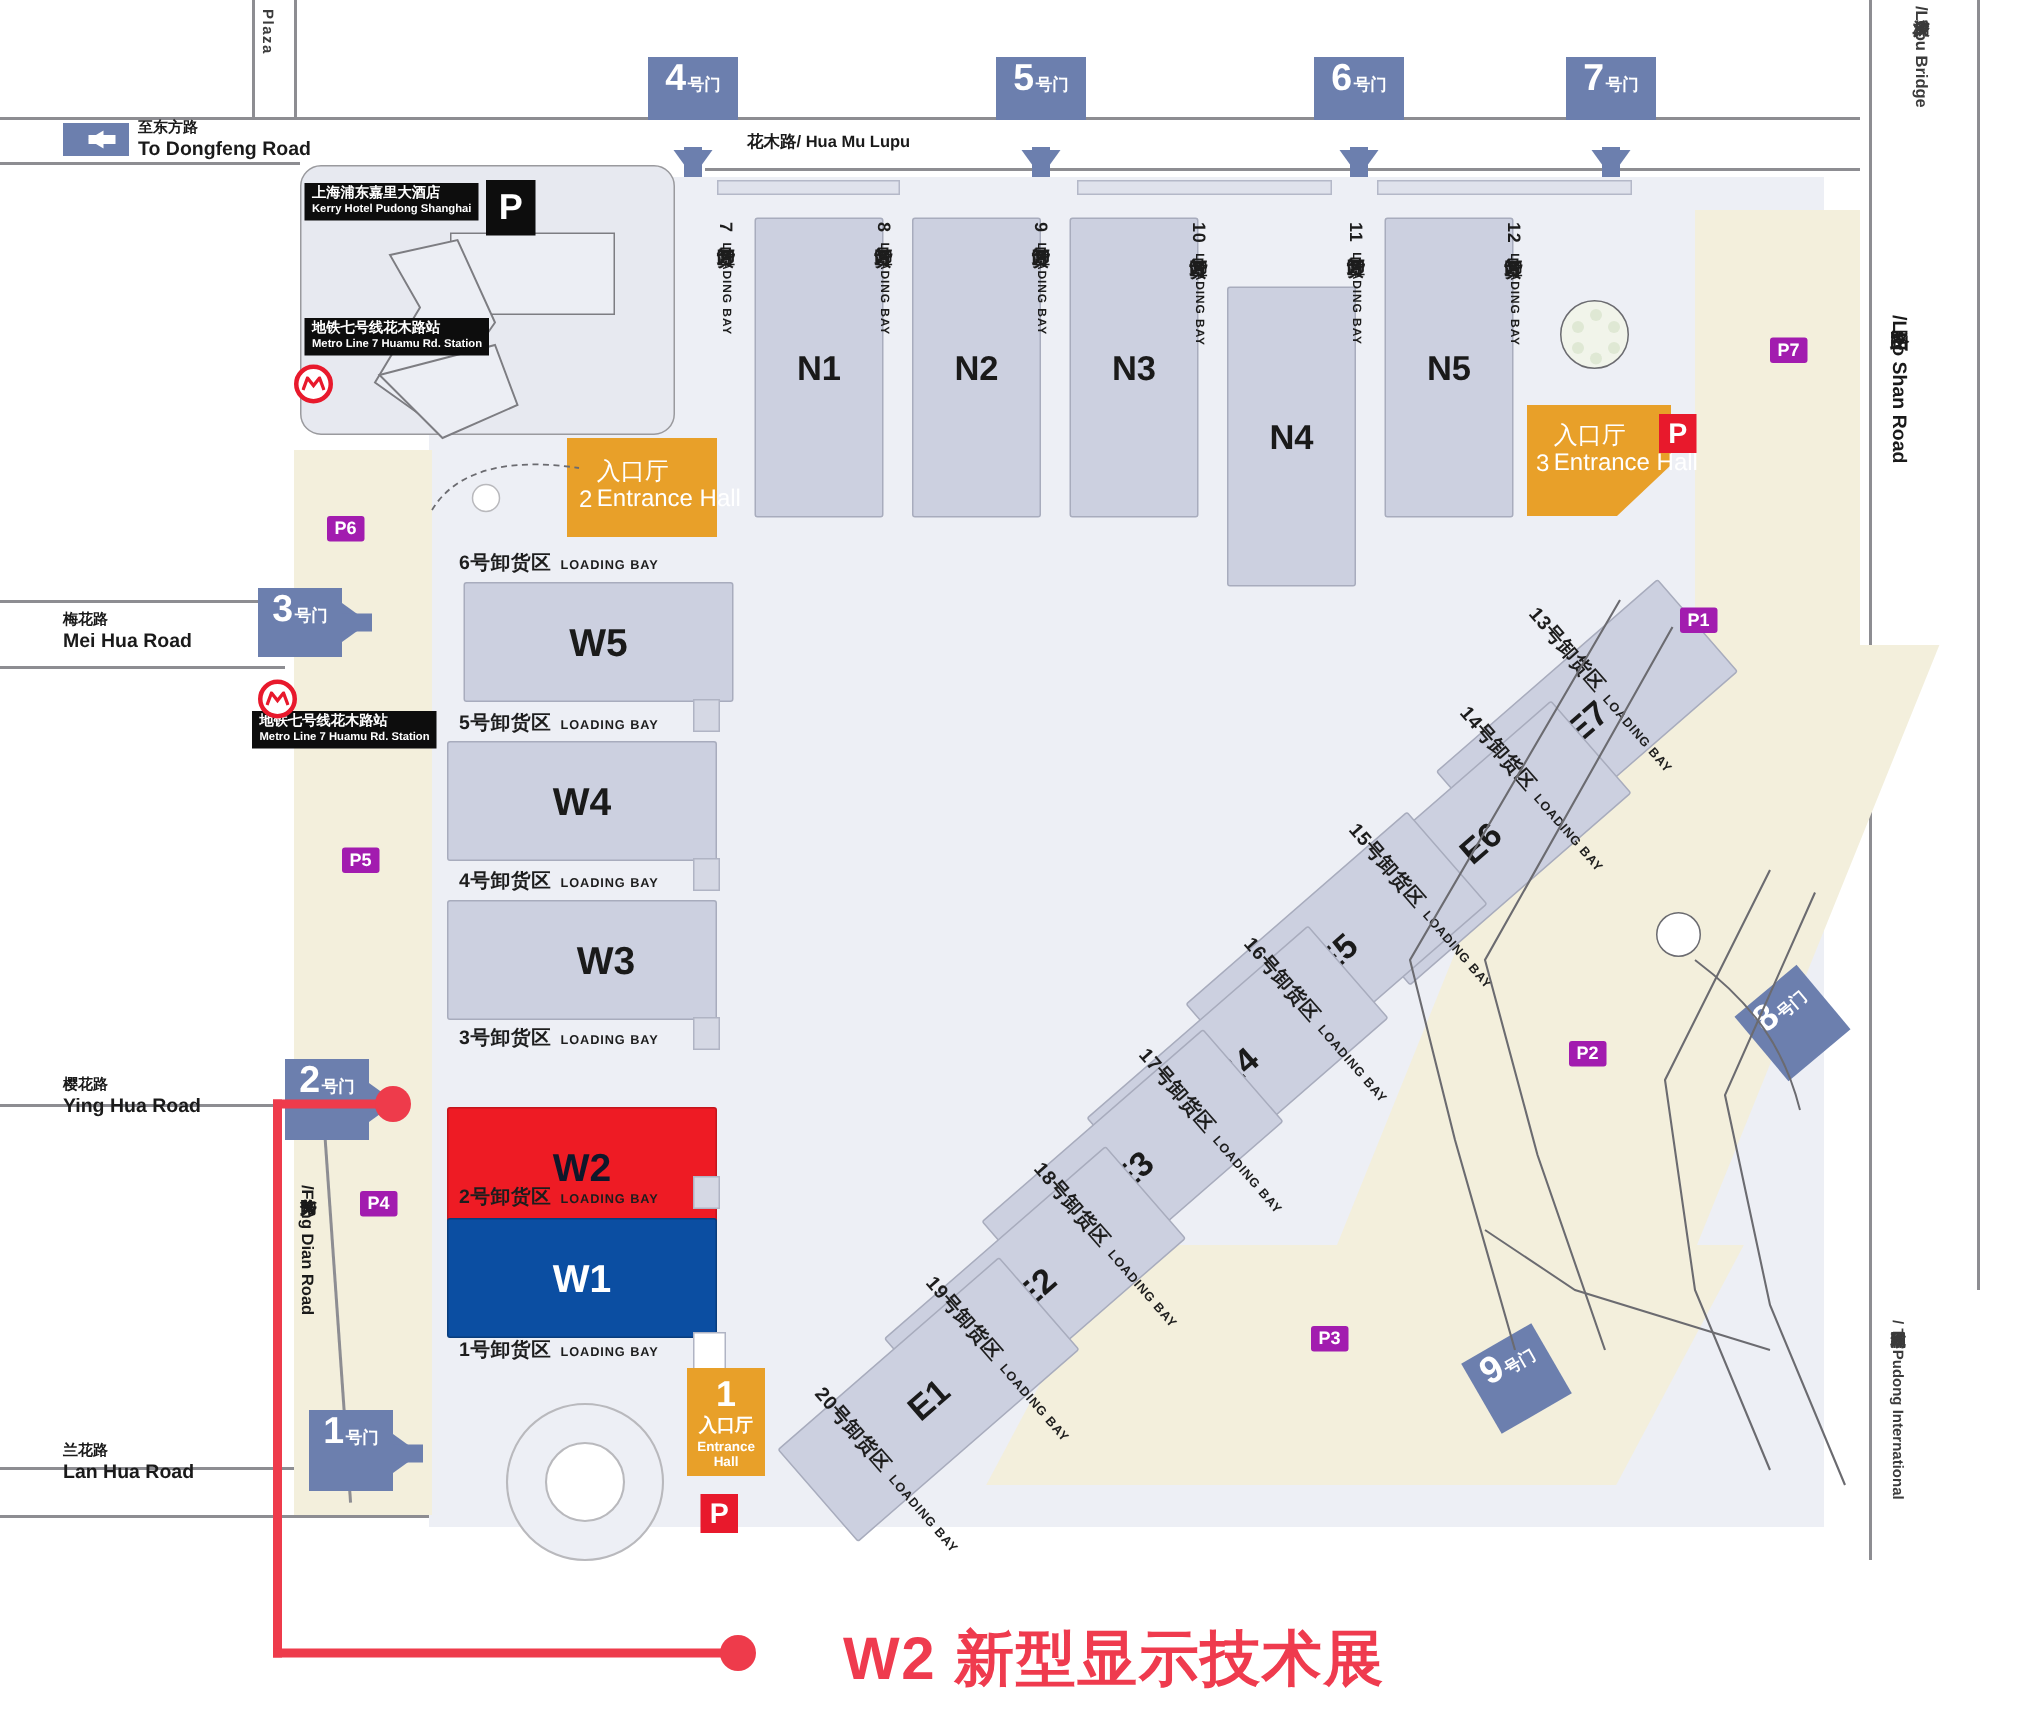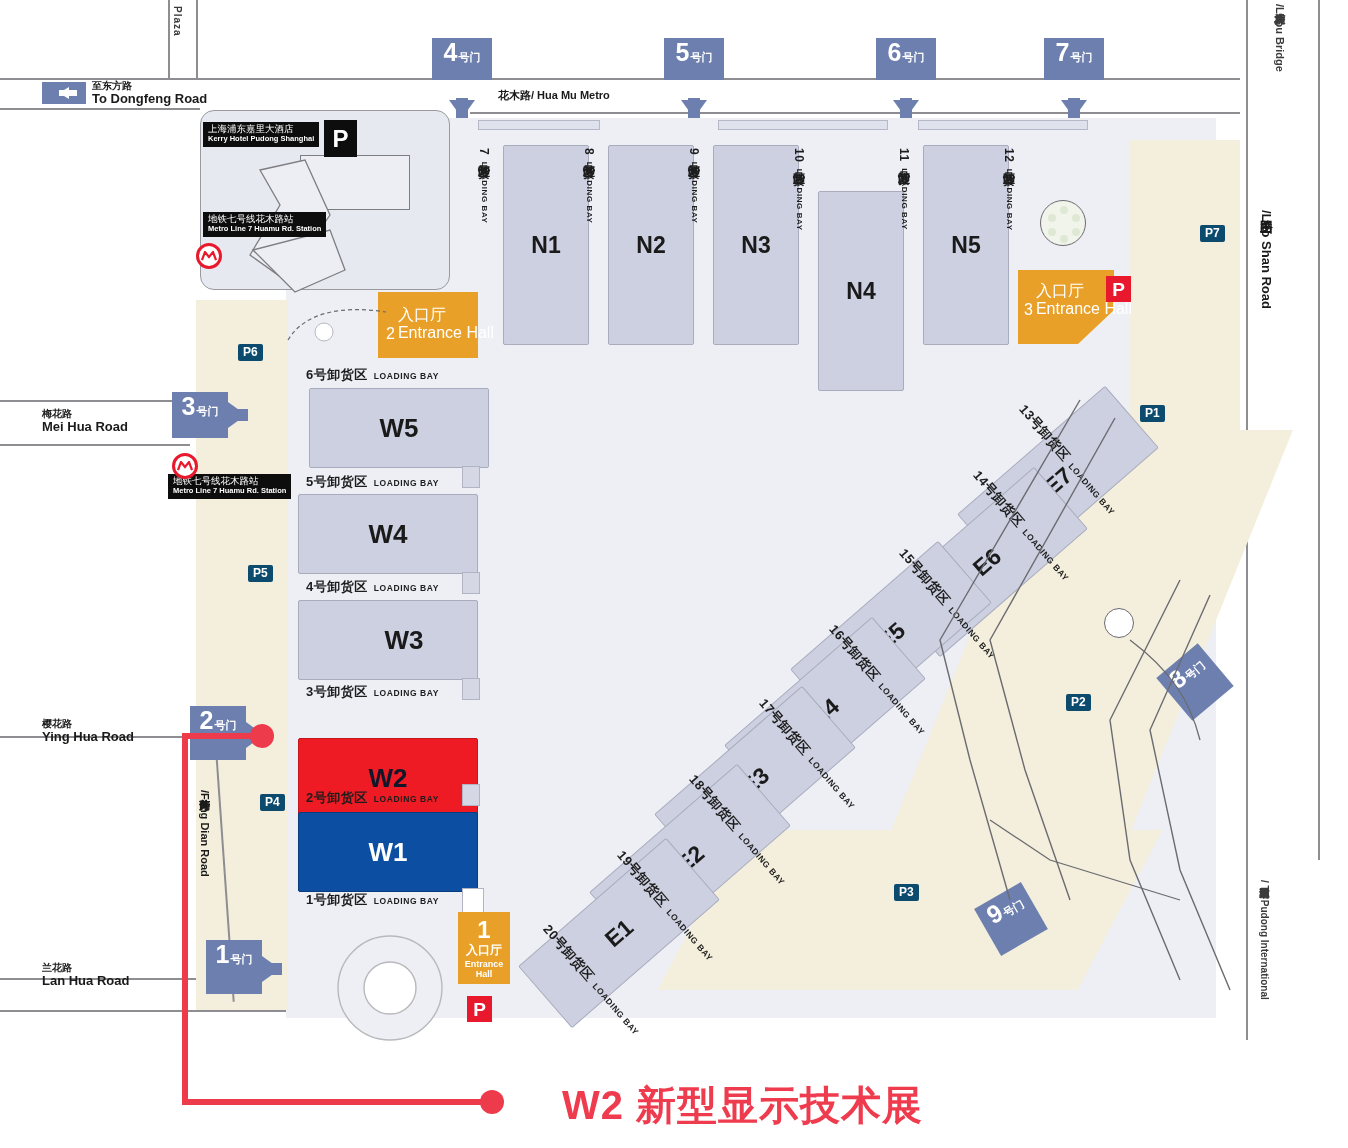--- a/index.html
+++ b/index.html
@@ -106,27 +106,26 @@
   }
   .entrance .num { font-size: 24px; font-weight: bold; line-height: 1; }
   .entrance .cn { font-size: 12px; font-weight: bold; }
   .entrance .en { font-size: 9px; font-weight: bold; }
   .entrance-row { display:flex; align-items:flex-end; gap:3px; }
   .entrance-stack { display:flex; flex-direction:column; line-height:1.15; }
 
   
   .pmark {
     position: absolute;
-    background: #0c4a6e;
+    background: #a21caf;
     color: #ffffff;
     font-size: 12px; font-weight: bold;
     padding: 2px 5px 3px 5px;
     border-radius: 2px;
     line-height: 1;
-    margin-left: 20px;
   }
   .pred {
     position: absolute;
     background: #e8192c;
     color: #ffffff;
     font-size: 19px; font-weight: bold;
     width: 25px; height: 26px;
     display:flex; align-items:center; justify-content:center;
     line-height:1;
   }
@@ -139,21 +138,21 @@
   }
 
   
   .infolabel {
     position: absolute;
     background: #0d0d0d;
     color: #ffffff;
     padding: 2px 5px 3px 5px;
     line-height: 1.15;
   }
-  .infolabel .cn { font-size: 9.5px; font-weight: normal; display:block; }
+  .infolabel .cn { font-size: 9.5px; font-weight: bold; display:block; }
   .infolabel .en { font-size: 7.5px; font-weight: bold; display:block; }
 
   
   .roadname {
     position: absolute;
     color: #1a1a1a;
     line-height: 1.15;
     white-space: nowrap;
   }
   .roadname .cn { font-size: 10px; font-weight: bold; display:block; }
@@ -277,21 +276,21 @@
 
   <div class="dirbox" style="left:42px;top:82px;">
     <span class="arrow"></span>
   </div>
   <div class="roadname" style="left:92px;top:80px;">
     <span class="cn">至东方路</span>
     <span class="en">To Dongfeng Road</span>
   </div>
 
   <div class="roadname small" style="left:498px;top:89px;">
-    <span class="en">花木路/ Hua Mu Metro</span>
+    <span class="en">花木路/ Hua Mu Lupu</span>
   </div>
 
   <div class="roadname" style="left:42px;top:408px;">
     <span class="cn">梅花路</span>
     <span class="en">Mei Hua Road</span>
   </div>
 
   <div class="roadname" style="left:42px;top:718px;">
     <span class="cn">樱花路</span>
     <span class="en">Ying Hua Road</span>

